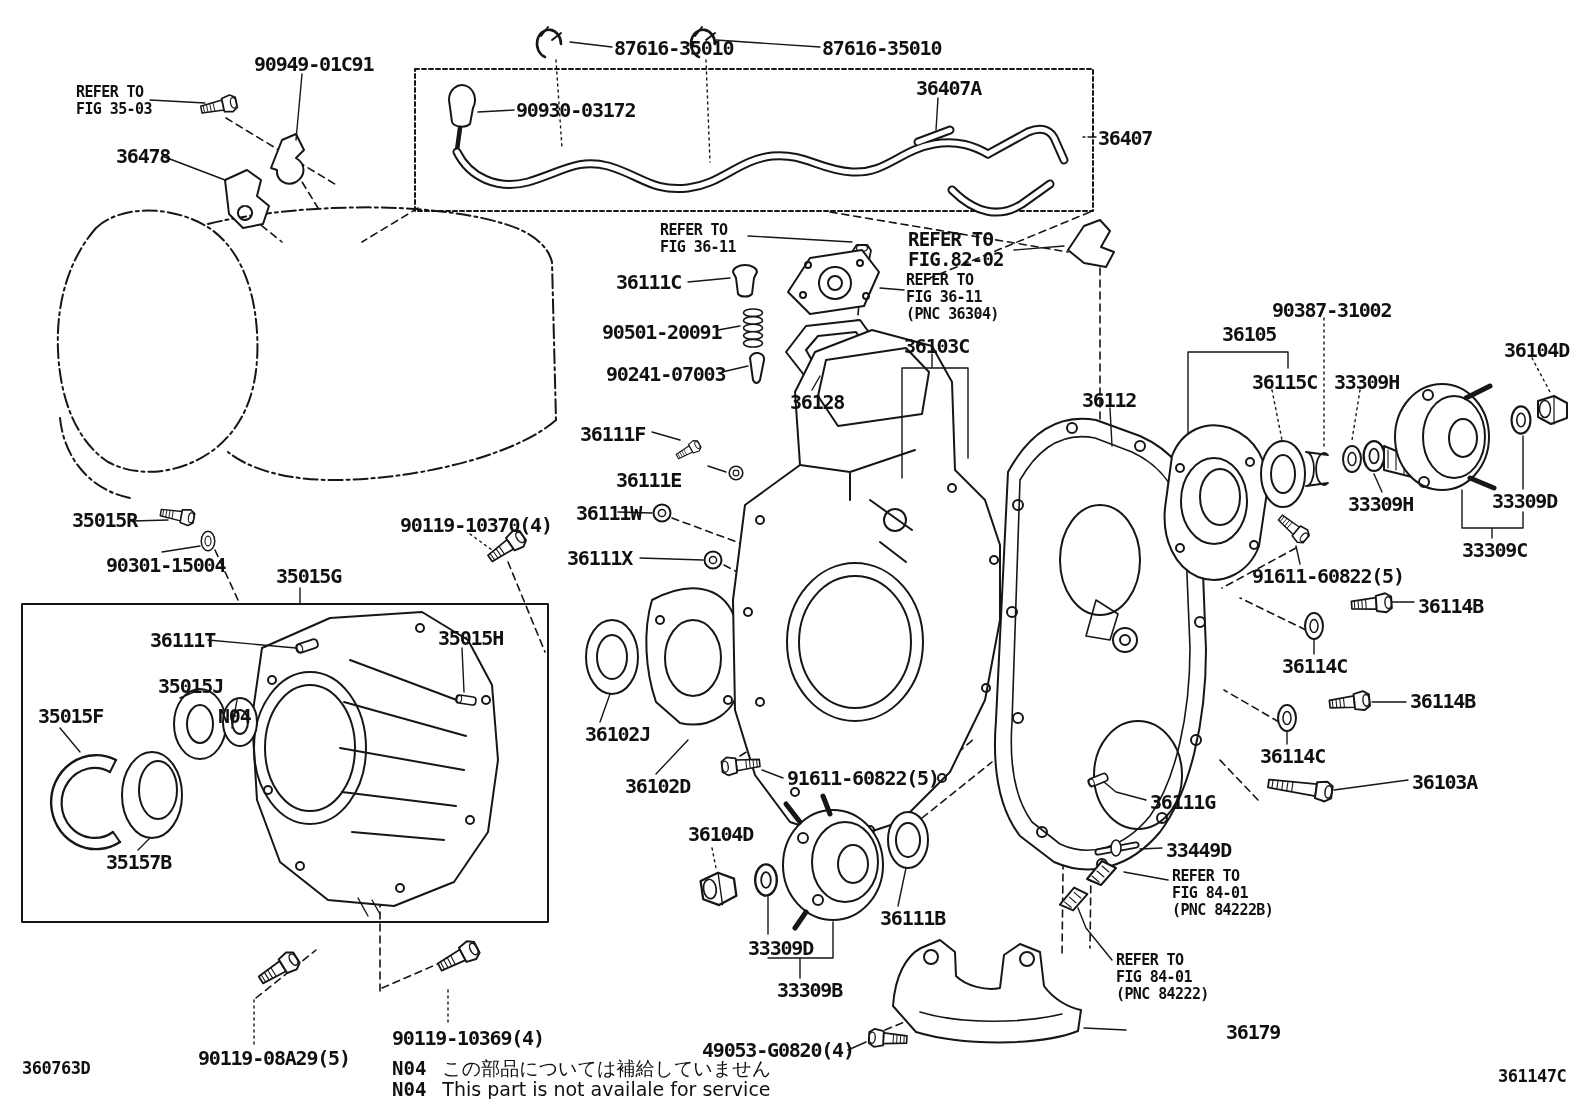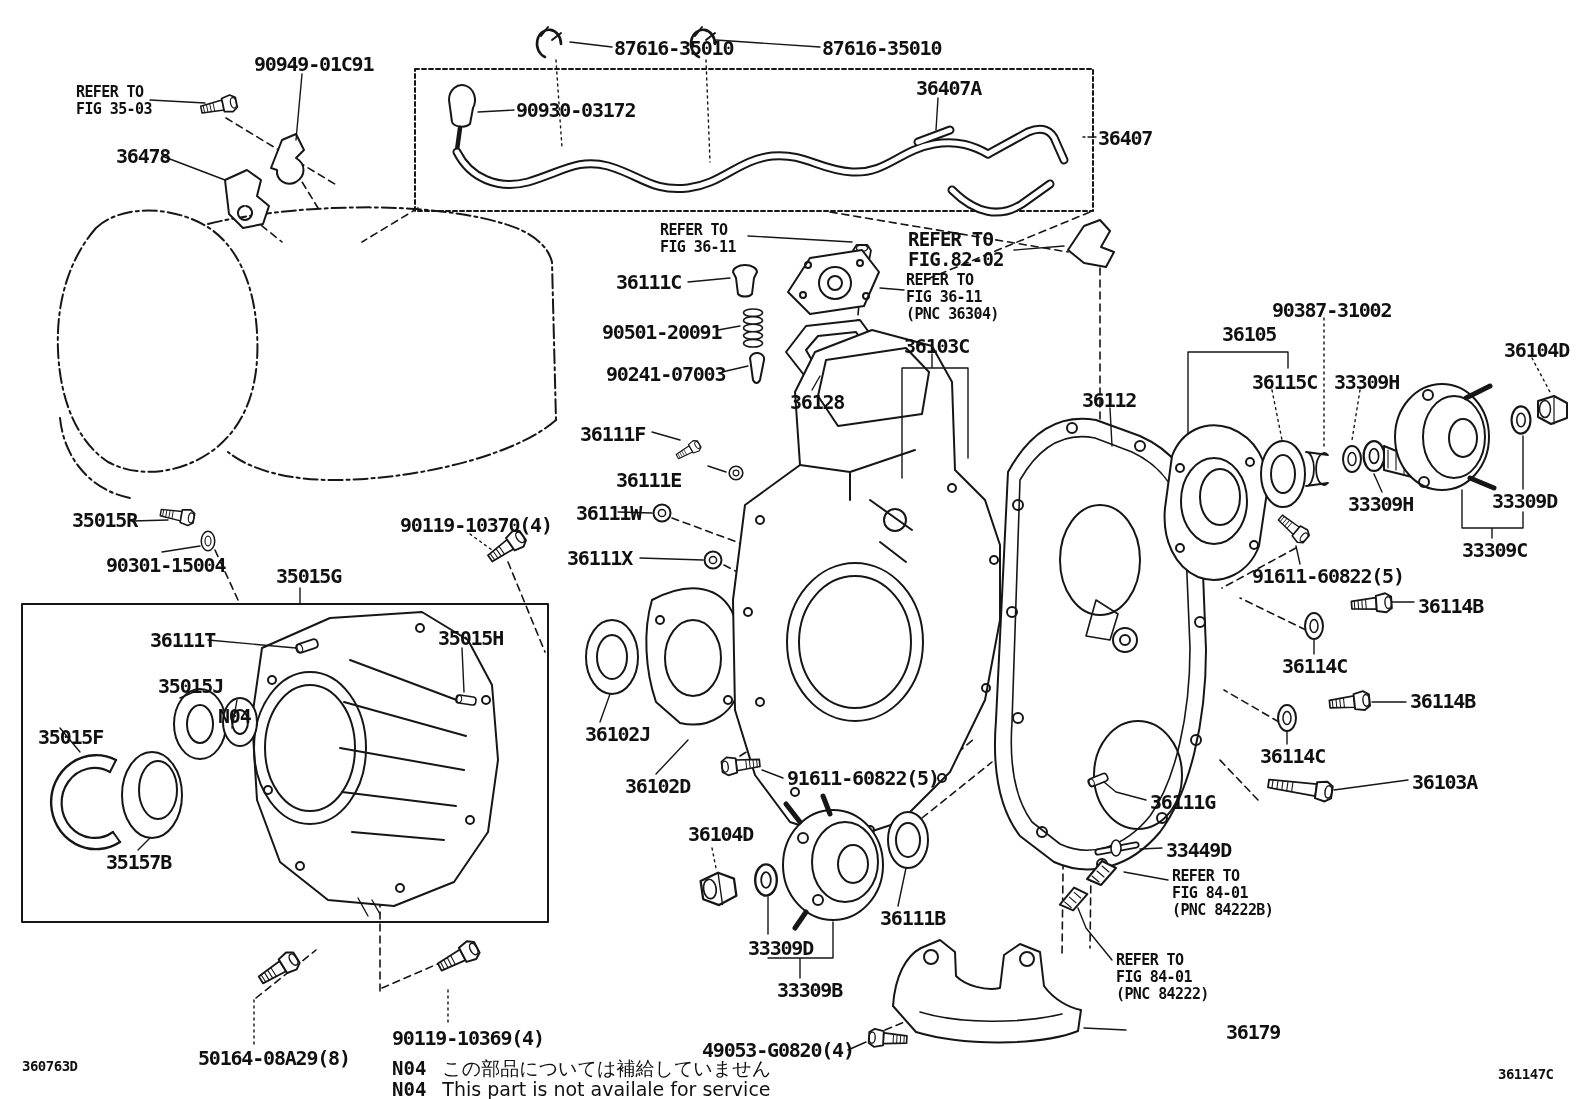--- a/index.html
+++ b/index.html
@@ -3,21 +3,21 @@
 <meta charset="utf-8">
 <style>
   html,body{margin:0;padding:0;background:#fff}
   .stage{position:relative;width:1592px;height:1099px;background:#fff;overflow:hidden;
          font-family:"DejaVu Sans Mono","Liberation Mono",monospace;color:#101010}
   .stage svg{position:absolute;left:0;top:0}
   .lbl{position:absolute;font-weight:700;font-size:20px;letter-spacing:-1.2px;line-height:1.07;
        white-space:pre-line;color:#101010}
   .lbl.s15{font-size:15px;letter-spacing:-0.6px;line-height:1.13;font-weight:700}
   .lbl.s19{font-size:19px;letter-spacing:-0.8px}
-  .code{position:absolute;font-size:14px;font-weight:600;letter-spacing:-0.5px}
+  .code{position:absolute;font-size:17px;font-weight:600;letter-spacing:-0.5px}
   .note{position:absolute;font-size:18px;display:flex;gap:16px;align-items:baseline}
   .note .ncode{font-weight:700;font-size:19px}
   .note .ntext{font-family:"DejaVu Sans","Liberation Sans",sans-serif;font-size:19px}
 </style>
 </head>
 <body>
 
 <div class="stage">
 
 <svg viewBox="0 0 1592 1099" width="1592" height="1099">
@@ -394,40 +394,40 @@
       <div class="lbl" style="left: 1260px; top: 746px;">36114C</div>
       <div class="lbl" style="left: 1412px; top: 772px;">36103A</div>
       <div class="lbl" style="left: 72px; top: 510px;">35015R</div>
       <div class="lbl" style="left: 106px; top: 555px;">90301-15004</div>
       <div class="lbl" style="left: 276px; top: 566px;">35015G</div>
       <div class="lbl" style="left: 400px; top: 515px;">90119-10370(4)</div>
       <div class="lbl" style="left: 150px; top: 630px;">36111T</div>
       <div class="lbl" style="left: 438px; top: 628px; text-align: right;">35015H</div>
       <div class="lbl" style="left: 158px; top: 676px;">35015J</div>
       <div class="lbl" style="left: 218px; top: 706px;">N04</div>
-      <div class="lbl" style="left: 38px; top: 706px; margin-top: 21px;">35015F</div>
+      <div class="lbl" style="left: 38px; top: 706px;">35015F</div>
       <div class="lbl" style="left: 106px; top: 852px;">35157B</div>
       <div class="lbl" style="left: 585px; top: 724px;">36102J</div>
       <div class="lbl" style="left: 625px; top: 776px;">36102D</div>
       <div class="lbl" style="left: 787px; top: 768px;">91611-60822(5)</div>
       <div class="lbl" style="left: 688px; top: 824px;">36104D</div>
       <div class="lbl" style="left: 748px; top: 938px;">33309D</div>
       <div class="lbl" style="left: 880px; top: 908px;">36111B</div>
       <div class="lbl" style="left: 777px; top: 980px;">33309B</div>
       <div class="lbl" style="left: 1150px; top: 792px;">36111G</div>
       <div class="lbl" style="left: 1166px; top: 840px;">33449D</div>
       <div class="lbl s15" style="left: 1172px; top: 868px;">REFER TO
 FIG 84-01
 (PNC 84222B)</div>
       <div class="lbl s15" style="left: 1116px; top: 952px;">REFER TO
 FIG 84-01
 (PNC 84222)</div>
       <div class="lbl" style="left: 1182px; top: 1022px; margin-left: 44px;">36179</div>
       <div class="lbl" style="left: 702px; top: 1040px;">49053-G0820(4)</div>
-      <div class="lbl" style="left: 198px; top: 1048px;">50164-08A29(8)</div>
+      <div class="lbl" style="left: 198px; top: 1048px;">90119-08A29(5)</div>
       <div class="lbl" style="left: 392px; top: 1028px;">90119-10369(4)</div>
     </div>
 
 <div class="code" style="left:22px;top:1058px">360763D</div>
 <div class="code" style="left:1498px;top:1066px">361147C</div>
 
 <div class="note" style="left:392px;top:1056px">
   <span class="ncode">N04</span>
   <span class="ntext">この部品については補給していません</span>
 </div>

